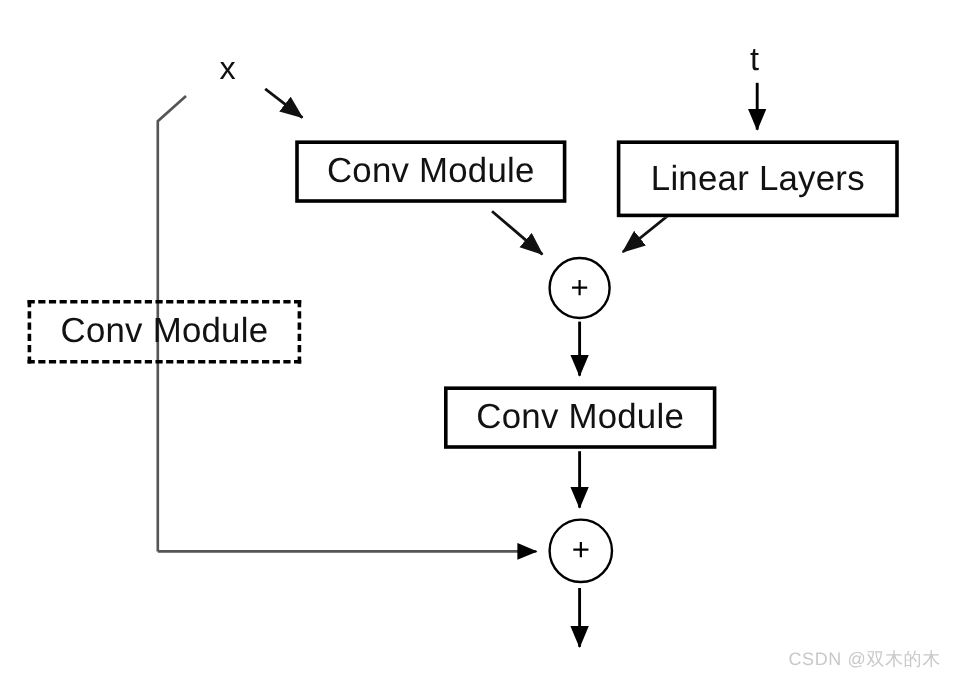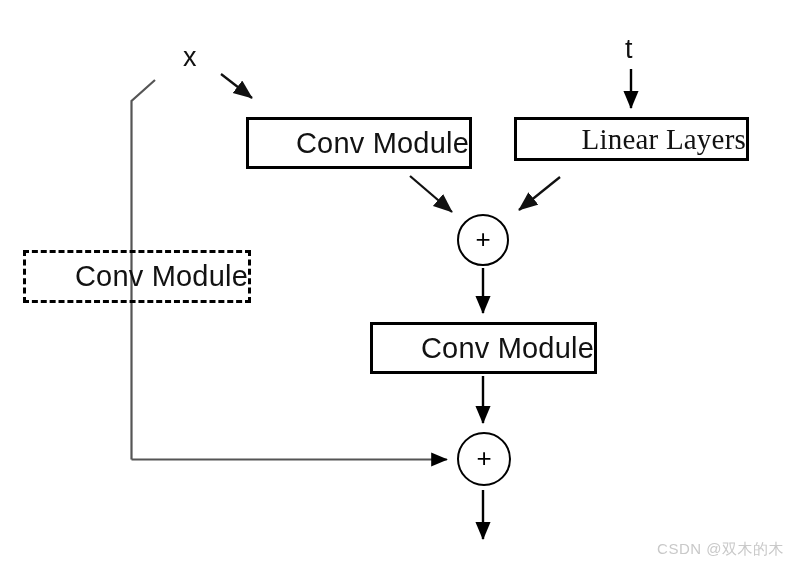--- a/index.html
+++ b/index.html
@@ -22,21 +22,21 @@
     left: 0;
     top: 0;
     width: 796px;
     height: 569px;
   }
   .node-box {
     position: absolute;
     box-sizing: border-box;
     display: flex;
     align-items: center;
-    justify-content: flex-end;
+    justify-content: center;
     background: #ffffff;
     color: #121212;
     font-family: "Liberation Sans", sans-serif;
     white-space: nowrap;
   }
   .node-box.solid {
     border: 3px solid #000000;
   }
   .node-box.dashed {
     border: 3px dashed #000000;
@@ -137,21 +137,21 @@
   </svg>
 
   <div class="var-label" style="left:183px; top:44px;">x</div>
 
   <div class="var-label" style="left:625px; top:36px;">t</div>
 
   <div class="node-box solid" style="left:246px; top:117px; width:226px; height:52px;">
     <span class="box-label">Conv Module</span>
   </div>
 
-  <div class="node-box solid" style="left:514px; top:117px; width:235px; height:44px;font-family:Liberation Serif, serif;">
+  <div class="node-box solid" style="left:514px; top:117px; width:235px; height:64px;">
     <span class="box-label">Linear Layers</span>
   </div>
 
   <div class="node-box dashed" style="left:23px; top:250px; width:228px; height:53px;">
     <span class="box-label">Conv Module</span>
   </div>
 
   <div class="node-box solid" style="left:370px; top:322px; width:227px; height:52px;">
     <span class="box-label">Conv Module</span>
   </div>

